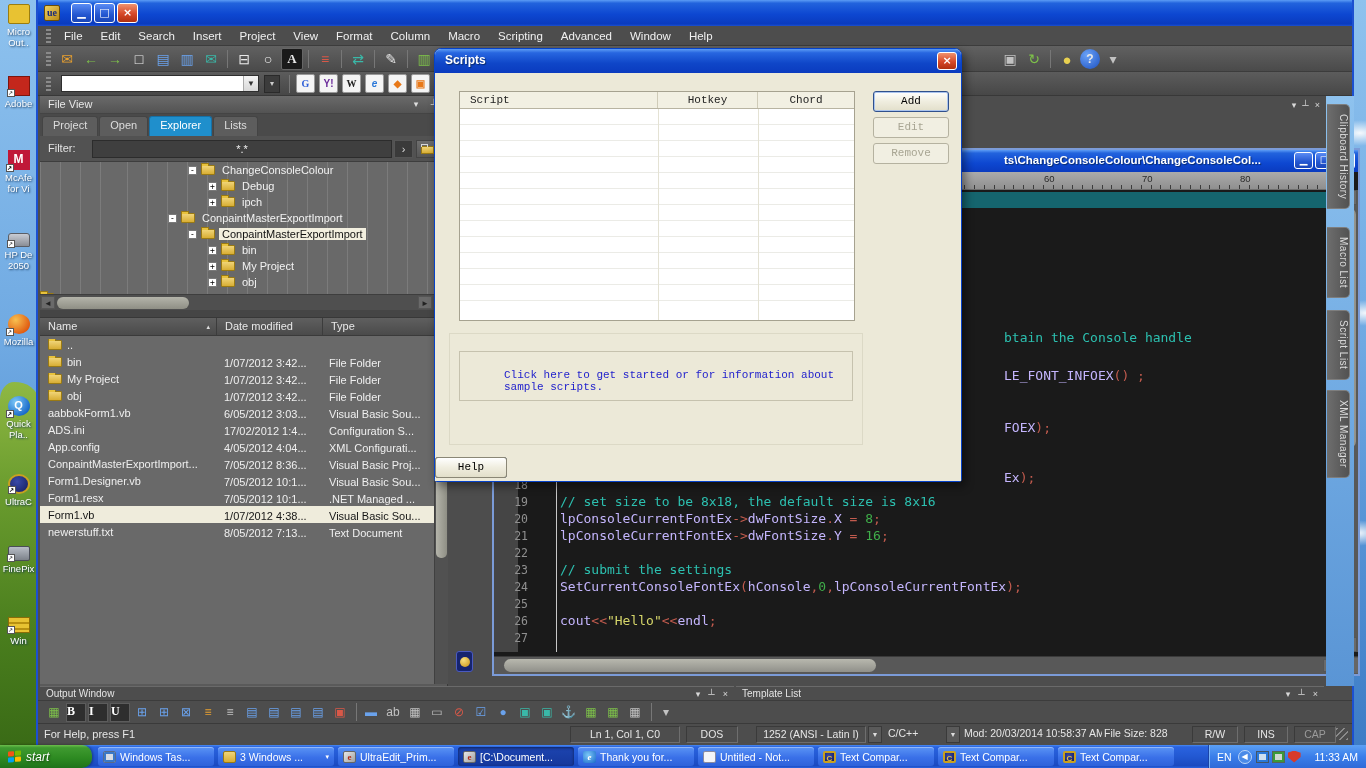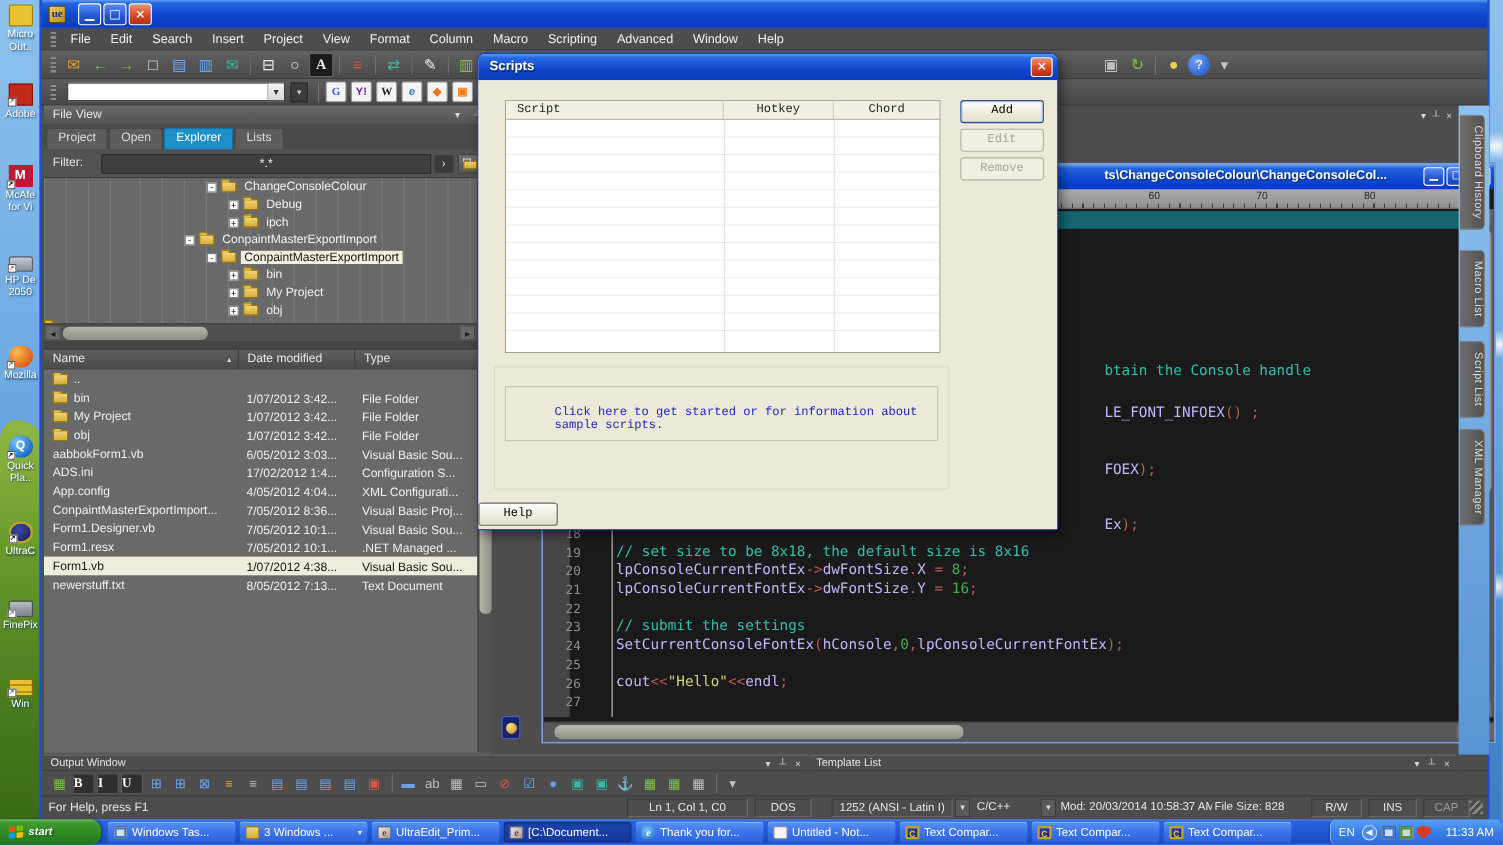--- a/index.html
+++ b/index.html
@@ -262,37 +262,37 @@
   .taskbar { position:absolute; left:0; top:745px; width:1366px; height:23px; z-index:60;
     background:linear-gradient(180deg,#4a8cf2 0%,#2a63e0 8%,#2258d2 50%,#1b4ac0 90%,#2a63e0 100%); }
   .startbtn { position:absolute; left:0; top:0; width:92px; height:23px; border-radius:0 10px 10px 0;
     background:linear-gradient(180deg,#6cbf4c 0%,#3f9a30 12%,#2e8b22 55%,#1f731a 100%);
     display:flex; align-items:center; padding-left:8px; cursor:pointer; box-shadow:1px 0 3px rgba(0,0,0,.4); }
   .startbtn .flag { display:inline-grid; grid-template-columns:6px 6px; grid-auto-rows:5px; gap:1px;
     transform:skewY(-6deg); margin-right:5px; }
   .startbtn .flag i { display:block; border-radius:1px; }
   .startbtn .flag i:nth-child(1){background:#f65314} .startbtn .flag i:nth-child(2){background:#7cbb00}
   .startbtn .flag i:nth-child(3){background:#00a1f1} .startbtn .flag i:nth-child(4){background:#ffbb00}
-  .startbtn .st { color:#fff; font-size:10px; font-weight:bold; font-style:italic; text-shadow:1px 1px 2px #1a4a12; }
+  .startbtn .st { color:#fff; font-size:12px; font-weight:normal; font-style:italic; text-shadow:1px 1px 2px #1a4a12; }
   .tasks { position:absolute; left:98px; top:2px; display:flex; gap:4px; }
   .titem { width:116px; height:19px; border-radius:3px; background:linear-gradient(180deg,#5a94f5,#3a70e8 55%,#2e62da);
     box-shadow:inset 0 1px 0 rgba(255,255,255,.35); display:flex; align-items:center; padding:0 5px;
     color:#fff; font-size:10.5px; cursor:pointer; white-space:nowrap; overflow:hidden; }
   .titem.active { background:linear-gradient(180deg,#1c44b0,#16389c); box-shadow:inset 0 1px 3px rgba(0,0,0,.5); }
   .titem .tic { flex:none; width:13px; height:12px; margin-right:4px; border-radius:2px; }
   .titem .tdd { margin-left:auto; font-size:7px; }
   [data-name="computer-icon"]{background:#d8dce4;border:1px solid #5a6a8a;box-shadow:inset 0 0 0 2px #3a78c8}
   [data-name="folder-icon"]{background:linear-gradient(180deg,#f0d478,#d8ae34);border:1px solid #9a7a14}
   [data-name="ultraedit-icon"]{background:linear-gradient(135deg,#e8e8e8,#a0a0a0);border:1px solid #666;color:#b02818;font:bold 9px/11px "Liberation Serif";text-align:center}
   [data-name="ie-icon"]{background:radial-gradient(circle at 40% 35%,#7cc8f8,#1868c8);border-radius:50%;color:#fff;font:bold italic 9px/12px "Liberation Serif";text-align:center}
   [data-name="notepad-icon"]{background:#f4f4f8;border:1px solid #8a8aa0}
   [data-name="ultracompare-icon"]{background:radial-gradient(circle at 40% 35%,#3a4aa8,#141c5c);border-radius:50%;color:#e8c040;font:bold 8px/12px "Liberation Sans";text-align:center}
   .tray { position:absolute; right:0; top:0; width:158px; height:23px;
     background:linear-gradient(180deg,#5ba0f5 0%,#3a7eea 50%,#2f6ad8 100%);
-    border-left:1px solid #1a44a8; box-shadow:inset 1px 0 0 #7ab4f8; display:flex; align-items:center;border-radius:6px; }
+    border-left:1px solid #1a44a8; box-shadow:inset 1px 0 0 #7ab4f8; display:flex; align-items:center; }
   .tray .lang { color:#fff; font-size:10.5px; margin:0 6px 0 8px; cursor:pointer; }
   .tray .chev { width:14px; height:14px; border-radius:50%; background:#4a8ae8; border:1px solid #bcd6f8;
     color:#fff; font-size:8px; line-height:12px; text-align:center; margin-right:4px; cursor:pointer; }
   .tray .ti { width:13px; height:12px; margin-right:3px; cursor:pointer; }
   [data-name="network-tray-icon"]{background:#cfe0f0;border:1px solid #456;box-shadow:inset 0 0 0 2px #2a78d8}
   [data-name="volume-tray-icon"]{background:#cfd8cf;border:1px solid #565;box-shadow:inset 0 0 0 2px #3a9a3a}
   [data-name="security-tray-icon"]{background:#d83a2a; clip-path:polygon(50% 0,100% 18%,100% 55%,50% 100%,0 55%,0 18%); border:none;}
   .tray .time { color:#fff; font-size:10.5px; margin-left:auto; margin-right:8px; }
 </style>
 </head>

